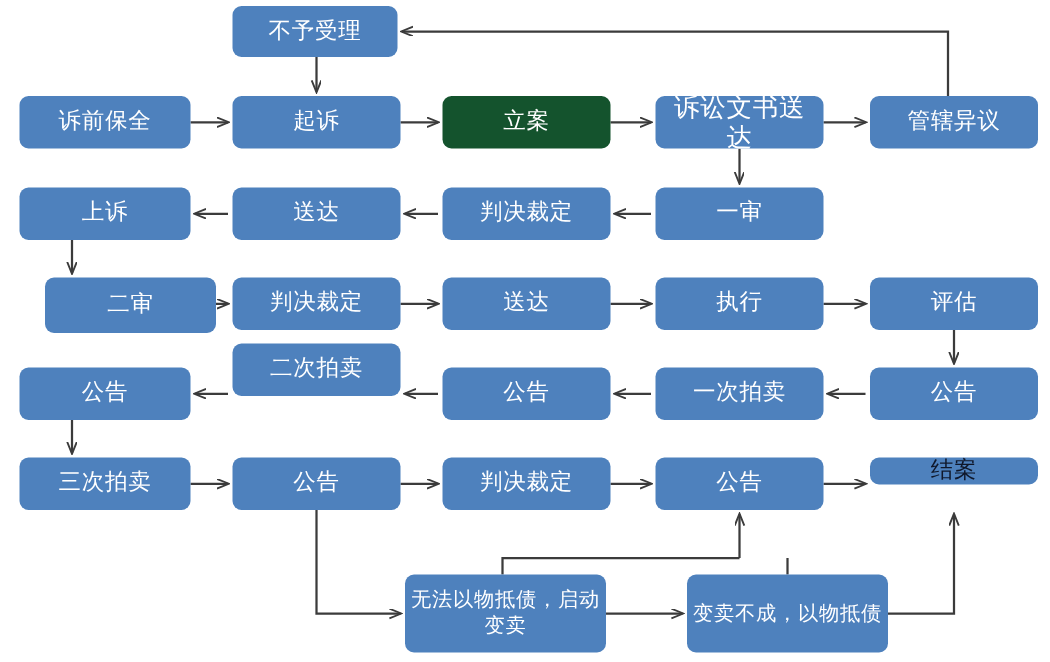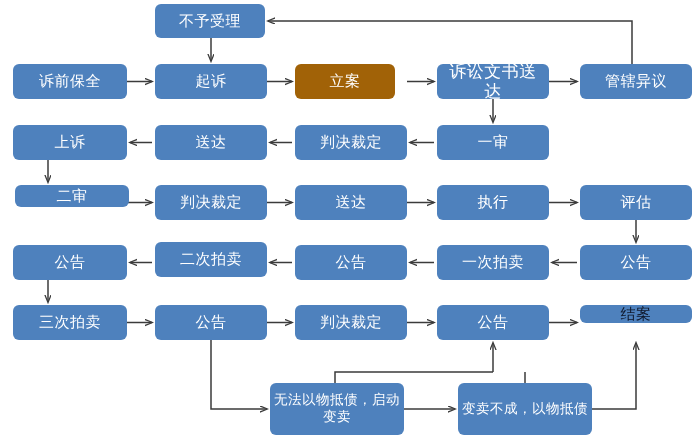--- a/index.html
+++ b/index.html
@@ -99,60 +99,60 @@
   <div>
       <div class="node" style="left: 155px; top: 4px; width: 110px; height: 34px; background: rgb(78, 129, 189); color: rgb(255, 255, 255);">
         <span>不予受理</span>
       </div>
       <div class="node" style="left: 13px; top: 64px; width: 114px; height: 35px; background: rgb(78, 129, 189); color: rgb(255, 255, 255);">
         <span>诉前保全</span>
       </div>
       <div class="node" style="left: 155px; top: 64px; width: 112px; height: 35px; background: rgb(78, 129, 189); color: rgb(255, 255, 255);">
         <span>起诉</span>
       </div>
-      <div class="node" style="left: 295px; top: 64px; width: 100px; height: 35px; background: #a16207; color: rgb(255, 255, 255);">
+      <div class="node" style="left: 295px; top: 64px; width: 112px; height: 35px; background: #14532d; color: rgb(255, 255, 255);">
         <span>立案</span>
       </div>
       <div class="node small" style="left: 437px; top: 64px; width: 112px; height: 35px; background: rgb(78, 129, 189); color: rgb(255, 255, 255);">
         <span>诉讼文书送达</span>
       </div>
       <div class="node" style="left: 580px; top: 64px; width: 112px; height: 35px; background: rgb(78, 129, 189); color: rgb(255, 255, 255);">
         <span>管辖异议</span>
       </div>
       <div class="node" style="left: 13px; top: 125px; width: 114px; height: 35px; background: rgb(78, 129, 189); color: rgb(255, 255, 255);">
         <span>上诉</span>
       </div>
       <div class="node" style="left: 155px; top: 125px; width: 112px; height: 35px; background: rgb(78, 129, 189); color: rgb(255, 255, 255);">
         <span>送达</span>
       </div>
       <div class="node" style="left: 295px; top: 125px; width: 112px; height: 35px; background: rgb(78, 129, 189); color: rgb(255, 255, 255);">
         <span>判决裁定</span>
       </div>
       <div class="node" style="left: 437px; top: 125px; width: 112px; height: 35px; background: rgb(78, 129, 189); color: rgb(255, 255, 255);">
         <span>一审</span>
       </div>
-      <div class="node" style="left: 15px; top: 185px; width: 114px; height: 22px; background: rgb(78, 129, 189); color: rgb(255, 255, 255);">
+      <div class="node" style="left: 30px; top: 185px; width: 114px; height: 37px; background: rgb(78, 129, 189); color: rgb(255, 255, 255);">
         <span>二审</span>
       </div>
       <div class="node" style="left: 155px; top: 185px; width: 112px; height: 35px; background: rgb(78, 129, 189); color: rgb(255, 255, 255);">
         <span>判决裁定</span>
       </div>
       <div class="node" style="left: 295px; top: 185px; width: 112px; height: 35px; background: rgb(78, 129, 189); color: rgb(255, 255, 255);">
         <span>送达</span>
       </div>
       <div class="node" style="left: 437px; top: 185px; width: 112px; height: 35px; background: rgb(78, 129, 189); color: rgb(255, 255, 255);">
         <span>执行</span>
       </div>
       <div class="node" style="left: 580px; top: 185px; width: 112px; height: 35px; background: rgb(78, 129, 189); color: rgb(255, 255, 255);">
         <span>评估</span>
       </div>
       <div class="node" style="left: 13px; top: 245px; width: 114px; height: 35px; background: rgb(78, 129, 189); color: rgb(255, 255, 255);">
         <span>公告</span>
       </div>
-      <div class="node" style="left: 155px; top: 242px; width: 112px; height: 35px; background: rgb(78, 129, 189); color: rgb(255, 255, 255); text-align: center;">
+      <div class="node" style="left: 155px; top: 229px; width: 112px; height: 35px; background: rgb(78, 129, 189); color: rgb(255, 255, 255); text-align: center;">
         <span>二次拍卖</span>
       </div>
       <div class="node" style="left: 295px; top: 245px; width: 112px; height: 35px; background: rgb(78, 129, 189); color: rgb(255, 255, 255);">
         <span>公告</span>
       </div>
       <div class="node" style="left: 437px; top: 245px; width: 112px; height: 35px; background: rgb(78, 129, 189); color: rgb(255, 255, 255);">
         <span>一次拍卖</span>
       </div>
       <div class="node" style="left: 580px; top: 245px; width: 112px; height: 35px; background: rgb(78, 129, 189); color: rgb(255, 255, 255);">
         <span>公告</span>

